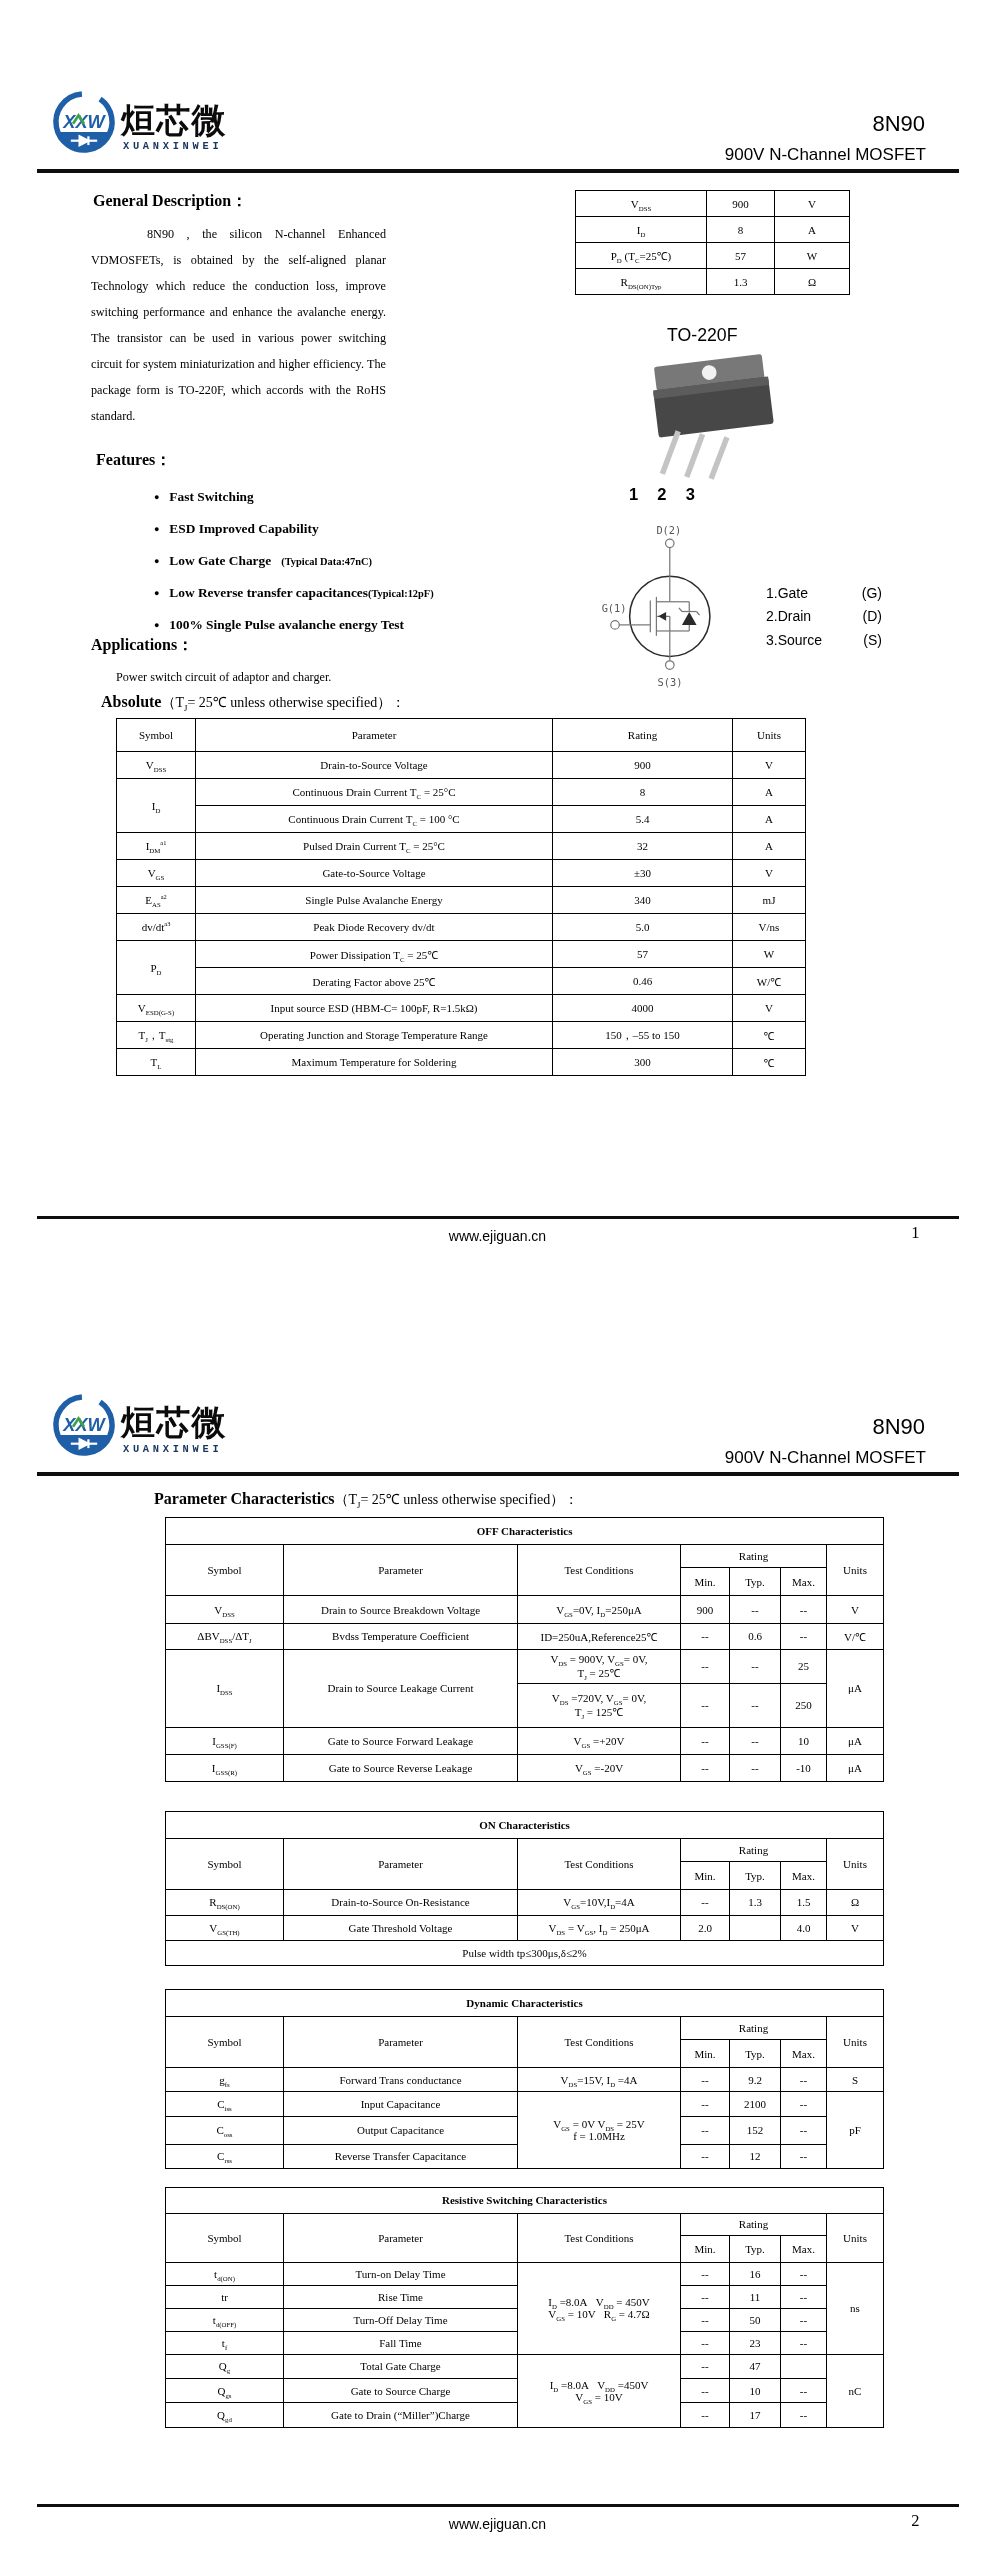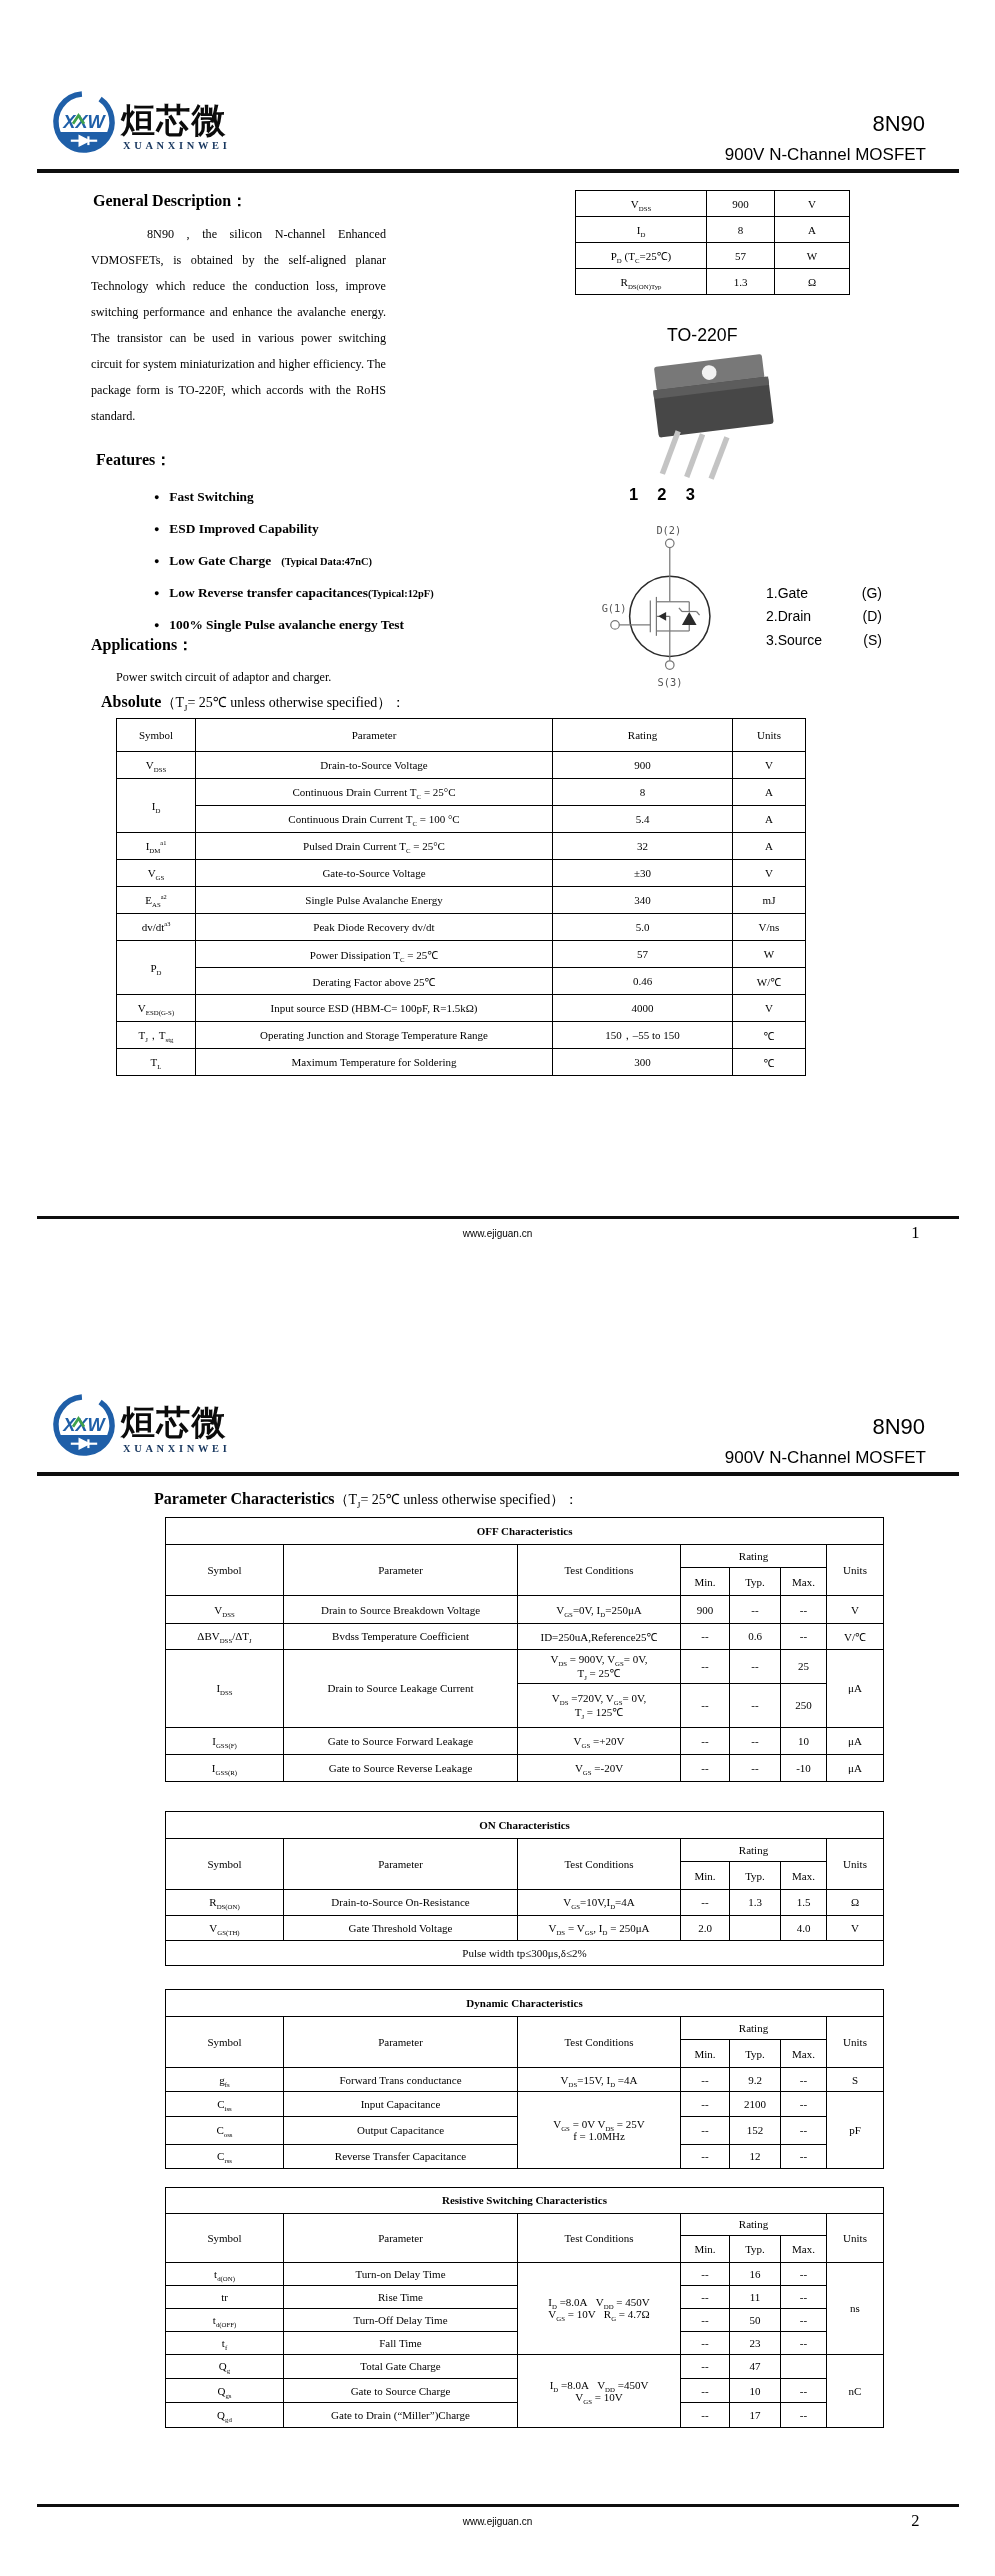--- a/index.html
+++ b/index.html
@@ -4,21 +4,21 @@
 <title>8N90</title>
 <style>
   html,body{margin:0;padding:0;background:#fff;}
   .canvas{position:relative;width:995px;height:2576px;background:#fff;color:#000;
           font-family:"Liberation Serif",serif;overflow:hidden;}
   .page{position:absolute;left:0;width:995px;height:1288px;background:#fff;}
   .abs{position:absolute;}
 
   
   .brand-cn{font-family:"Liberation Sans",sans-serif;font-weight:bold;font-size:34px;color:#0b0b0b;letter-spacing:1.2px;}
-  .brand-en{font-family:Liberation Serif, serif;font-weight:bold;font-size:10.4px;letter-spacing:3.7px;color:#17365e;}
+  .brand-en{font-family:Liberation Mono, monospace;font-weight:bold;font-size:10.4px;letter-spacing:3.7px;color:#17365e;}
   .part-number{font-family:"Liberation Sans",sans-serif;font-size:22px;color:#000;}
   .part-subtitle{font-family:"Liberation Sans",sans-serif;font-size:17px;color:#000;}
   .rule{background:#0e0e0e;}
 
   
   .sec-heading{font-size:16px;font-weight:bold;}
   .sec-heading .rest{font-weight:normal;font-size:14px;}
   .gd-body{font-size:12.2px;line-height:26px;text-align:justify;text-indent:56px;width:295px;}
   .feature-item{font-size:13.4px;font-weight:bold;height:32px;display:flex;align-items:center;}
   .feature-item .sm,.sm{font-size:10.4px;}
@@ -57,21 +57,21 @@
   #dyn-table tr:nth-child(3){height:28px;} #dyn-table tr:nth-child(4){height:24.4px;}
   #dyn-table tr:nth-child(5){height:24.4px;} #dyn-table tr:nth-child(6){height:28px;}
   #dyn-table tr:nth-child(7){height:24.4px;}
   #res-table tr:nth-child(1){height:25.6px;} #res-table tr:nth-child(2){height:22px;}
   #res-table tr:nth-child(3){height:27px;} #res-table tr:nth-child(4){height:23px;}
   #res-table tr:nth-child(5){height:23px;} #res-table tr:nth-child(6){height:23px;}
   #res-table tr:nth-child(7){height:23px;} #res-table tr:nth-child(8){height:24.4px;}
   #res-table tr:nth-child(9){height:24.4px;} #res-table tr:nth-child(10){height:24.4px;}
 
   
-  .site{font-family:"Liberation Sans",sans-serif;font-size:10px;text-align:center;width:995px;}
+  .site{font-family:"Liberation Sans",sans-serif;font-size:14px;text-align:center;width:995px;}
   .page-num{font-size:16.5px;width:30.5px;text-align:right;}
 </style>
 </head>
 <body>
 
 <div class="canvas" data-name="datasheet-document">
 
   <section class="page" style="top:0" data-name="page-1">
 
     <svg class="abs" style="left:51px;top:89px" width="66" height="66" viewBox="0 0 120 120" data-name="brand-logo-icon">

